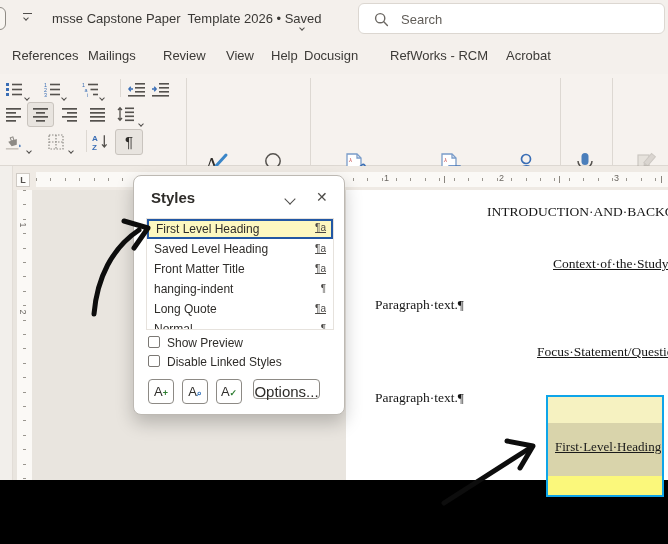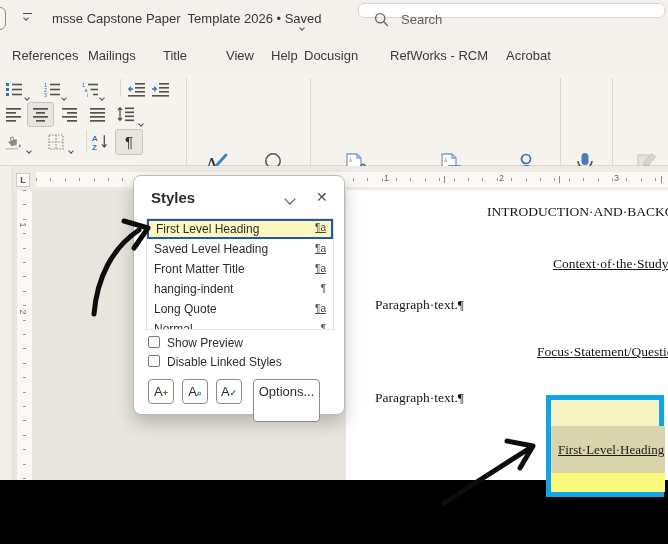--- a/index.html
+++ b/index.html
@@ -10,21 +10,21 @@
   
   .titlebar { position:absolute; left:0; top:0; width:668px; height:38px; background:#f4f0ec; }
   .autosave-sliver { position:absolute; left:-7px; top:7px; width:13px; height:23px; border:1.5px solid #8f8b85; border-radius:6px; background:#f8f5f1; }
   .collapse-chev { position:absolute; left:22px; top:13px; width:12px; height:10px; }
   .collapse-chev .bar { position:absolute; left:1px; top:0; width:9px; height:0; border-top:1.6px solid #4f4d4a; }
   .chev { display:inline-block; width:6px; height:6px; border-right:1.4px solid #4f4d4a; border-bottom:1.4px solid #4f4d4a; transform:rotate(45deg); }
   .chev.sm { width:4px; height:4px; border-width:1.2px; }
   .collapse-chev .chev { position:absolute; left:2px; top:3px; }
   .doc-title { position:absolute; left:52px; top:11px; font-size:13px; color:#3a3835; white-space:pre; }
   .title-chev { position:absolute; top:16px; }
-  .searchbox { position:absolute; left:358px; top:3px; width:307px; height:15px; background:#fff; border:1px solid #dcd7d1; border-radius:6px; }
+  .searchbox { position:absolute; left:358px; top:3px; width:307px; height:31px; background:#fff; border:1px solid #dcd7d1; border-radius:6px; }
   .searchbox .mag { position:absolute; left:15px; top:8px; }
   .searchbox .ph { position:absolute; left:42px; top:8px; font-size:13px; color:#615d58; }
 
   
   .tabsrow { position:absolute; left:0; top:38px; width:668px; height:36px; background:#f4f0ec;text-decoration:underline; }
   .tab { position:absolute; top:10px; font-size:13px; color:#3c3a37; cursor:default; }
 
   
   .ribbon { position:absolute; left:0; top:74px; width:668px; height:92px; background:#f6f2ee; border-bottom:1px solid #ddd8d2; }
   .vsep { position:absolute; top:4px; height:154px; width:0; border-left:1px solid #ddd8d2; }
@@ -58,21 +58,21 @@
   .vnum { position:absolute; left:3px; font-size:9px; color:#6b6762; transform:rotate(90deg); }
 
   
   .leftstrip { position:absolute; left:0; top:166px; width:13px; height:314px; background:#f2efeb; border-right:1px solid #e2ddd7; }
   .docbg { position:absolute; left:13px; top:190px; width:655px; height:290px; background:#e9e5df; }
   .page { position:absolute; left:346px; top:190px; width:322px; height:290px; background:#fff; }
   .dtext { position:absolute; font-family:"Liberation Serif", serif; font-size:13.5px; color:#151515; white-space:nowrap; }
   .u { text-decoration:underline; }
 
   
-  .docbox { position:absolute; left:546px; top:395px; width:118px; height:102px; background:#f6f2c1; border:5px solid #0ea5e9; z-index:12; }
+  .docbox { position:absolute; left:546px; top:395px; width:118px; height:102px; background:#f6f2c1; border:2px solid #0ea5e9; z-index:12; }
   .docbox .band { position:absolute; left:0; top:26px; width:114px; height:56px; background:#d9d4ab; }
   .docbox .strip { position:absolute; left:0; bottom:0; width:114px; height:19px; background:#fbf87b; }
   .docbox .bh { position:absolute; left:7px; top:42px; font-family:"Liberation Serif", serif; font-size:13px; color:#1a1a1a; text-decoration:underline; white-space:nowrap; }
 
   
   .blackbar { position:absolute; left:0; top:480px; width:668px; height:64px; background:#000; z-index:8; }
 
   
   .pane { position:absolute; left:133px; top:175px; width:212px; height:240px; background:#ffffff; border:1px solid #bdb9b3; border-radius:8px; box-shadow:0 8px 18px rgba(0,0,0,.22); z-index:30; }
   .pane .ptitle { position:absolute; left:17px; top:13px; font-size:15px; font-weight:bold; color:#2e2c29; }
@@ -82,21 +82,21 @@
   .srow { position:relative; width:100%; height:20px; font-size:12px; color:#2f2d2a; line-height:20px; padding-left:7px; }
   .srow .sym { position:absolute; right:7px; top:0; font-size:10px; color:#4a4845; }
   .srow .sym.lnk { text-decoration:underline; }
   .srow.sel { background:#fdf8c0; border:2px solid #2257a4; line-height:16px; }
   .srow.sel .sym { right:5px; top:-1px; }
   .chkrow { position:absolute; left:14px; display:flex; align-items:flex-start; }
   .chk { width:12px; height:12px; background:#fff; border:1px solid #7b7874; border-radius:2px; margin-right:7px; }
   .chklabel { font-size:12px; color:#2f2d2a; }
   .pbtn { position:absolute; top:203px; width:26px; height:25px; background:#fff; border:1px solid #8d8a85; border-radius:4px; font-size:13px; color:#2f2d2a; text-align:center; line-height:23px; }
   .pbtn .mini { font-size:9px; font-weight:bold; }
-  .optbtn { position:absolute; left:119px; top:203px; width:67px; height:43px; background:#fff; border:1px solid #8d8a85; border-radius:4px; font-size:13px; color:#2f2d2a; text-align:center; line-height:23px; }
+  .optbtn { position:absolute; left:119px; top:203px; width:67px; height:20px; background:#fff; border:1px solid #8d8a85; border-radius:4px; font-size:15px; color:#2f2d2a; text-align:center; line-height:23px; }
 
   
   .arrows { position:absolute; left:0; top:0; width:668px; height:544px; z-index:60; pointer-events:none; }
 </style>
 </head>
 <body>
 
 <div id="root">
 
   <div class="titlebar">
@@ -114,21 +114,21 @@
             <line x1="9.8" y1="9.8" x2="13.4" y2="13.4" stroke="#6b6762" stroke-width="1.4" stroke-linecap="round"></line>
           </svg>
       </span>
       <span class="ph">Search</span>
     </div>
   </div>
 
   <div class="tabsrow">
     <span class="tab" style="left:12px;">References</span>
     <span class="tab" style="left:88px;">Mailings</span>
-    <span class="tab" style="left:163px;">Title</span>
+    <span class="tab" style="left:163px;">Review</span>
     <span class="tab" style="left:226px;text-align:right;">View</span>
     <span class="tab" style="left:271px;">Help</span>
     <span class="tab" style="left:304px;">Docusign</span>
     <span class="tab" style="left:390px;text-align:center;">RefWorks - RCM</span>
     <span class="tab" style="left:506px;">Acrobat</span>
   </div>
 
   <div class="ribbon">
 
     <span class="ric" style="left:5px; top:6px;">

